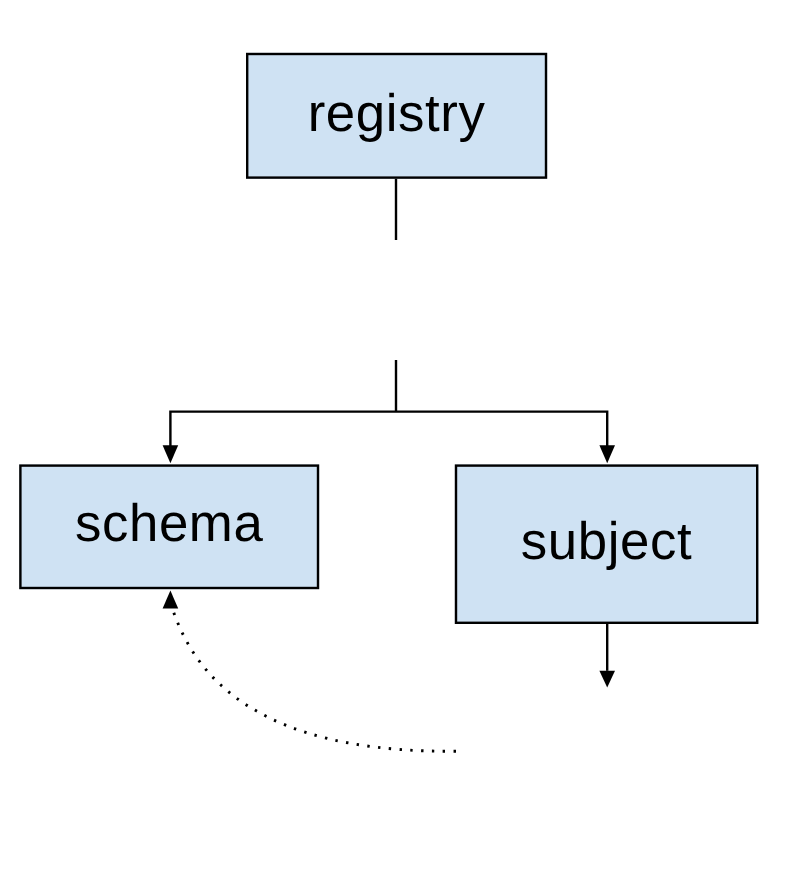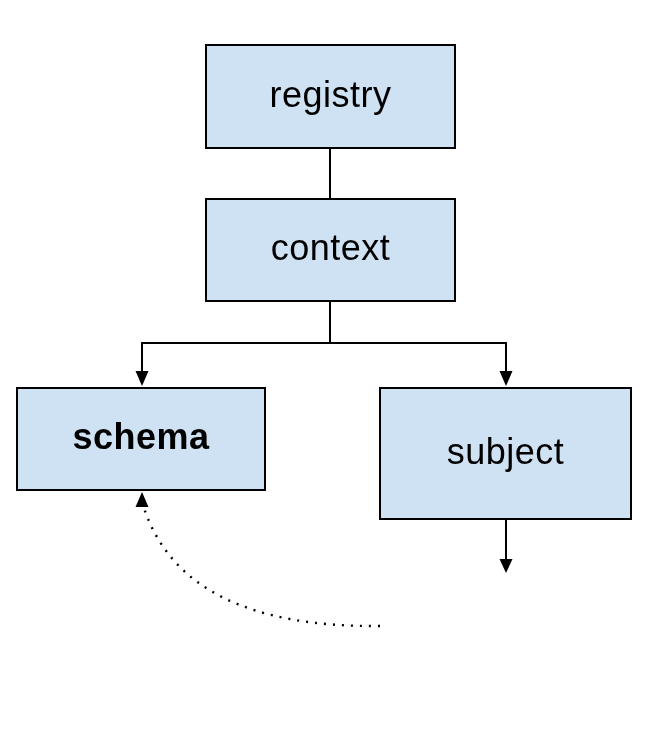--- a/index.html
+++ b/index.html
@@ -37,29 +37,29 @@
   .node {
     position: absolute;
     box-sizing: border-box;
     background: var(--node-fill, #cfe2f3);
     border: 2px solid var(--node-border, #000000);
     display: flex;
     align-items: center;
     justify-content: center;
   }
   .node-label {
-    font-size: 36px;
+    font-size: 44px;
     letter-spacing: 0.5px;
     color: var(--text-color, #000000);
     line-height: 1;
     padding-bottom: 4px;
   }
   #node-registry { left: 205px; top:  44px; width: 251px; height: 105px; }
   #node-context  { left: 205px; top: 198px; width: 251px; height: 104px; }
-  #node-schema   { left:  16px; top: 387px; width: 250px; height: 104px; font-weight: bold; }
+  #node-schema   { left:  16px; top: 387px; width: 250px; height: 104px; }
   #node-subject  { left: 379px; top: 387px; width: 253px; height: 133px; }
   #node-version  { left: 380px; top: 576px; width: 251px; height: 103px; }
 </style>
 </head>
 <body>
 
 <div class="canvas">
 
   <svg class="edges-layer" viewBox="0 0 669 745" aria-hidden="true">
 
@@ -74,23 +74,20 @@
     <polygon class="arrowhead" points="506,573 499.5,559 512.5,559"></polygon>
 
     <path class="edge dotted" d="M380 626 Q184 628 144 508"></path>
     <polygon class="arrowhead" points="142,492 135.5,507 148.5,507"></polygon>
   </svg>
 
   <div class="node" id="node-registry">
     <span class="node-label">registry</span>
   </div>
 
-  <div class="node" id="node-context">
-    <span class="node-label">context</span>
-  </div>
 
   <div class="node" id="node-schema">
     <span class="node-label">schema</span>
   </div>
 
   <div class="node" id="node-subject">
     <span class="node-label">subject</span>
   </div>
 
 

